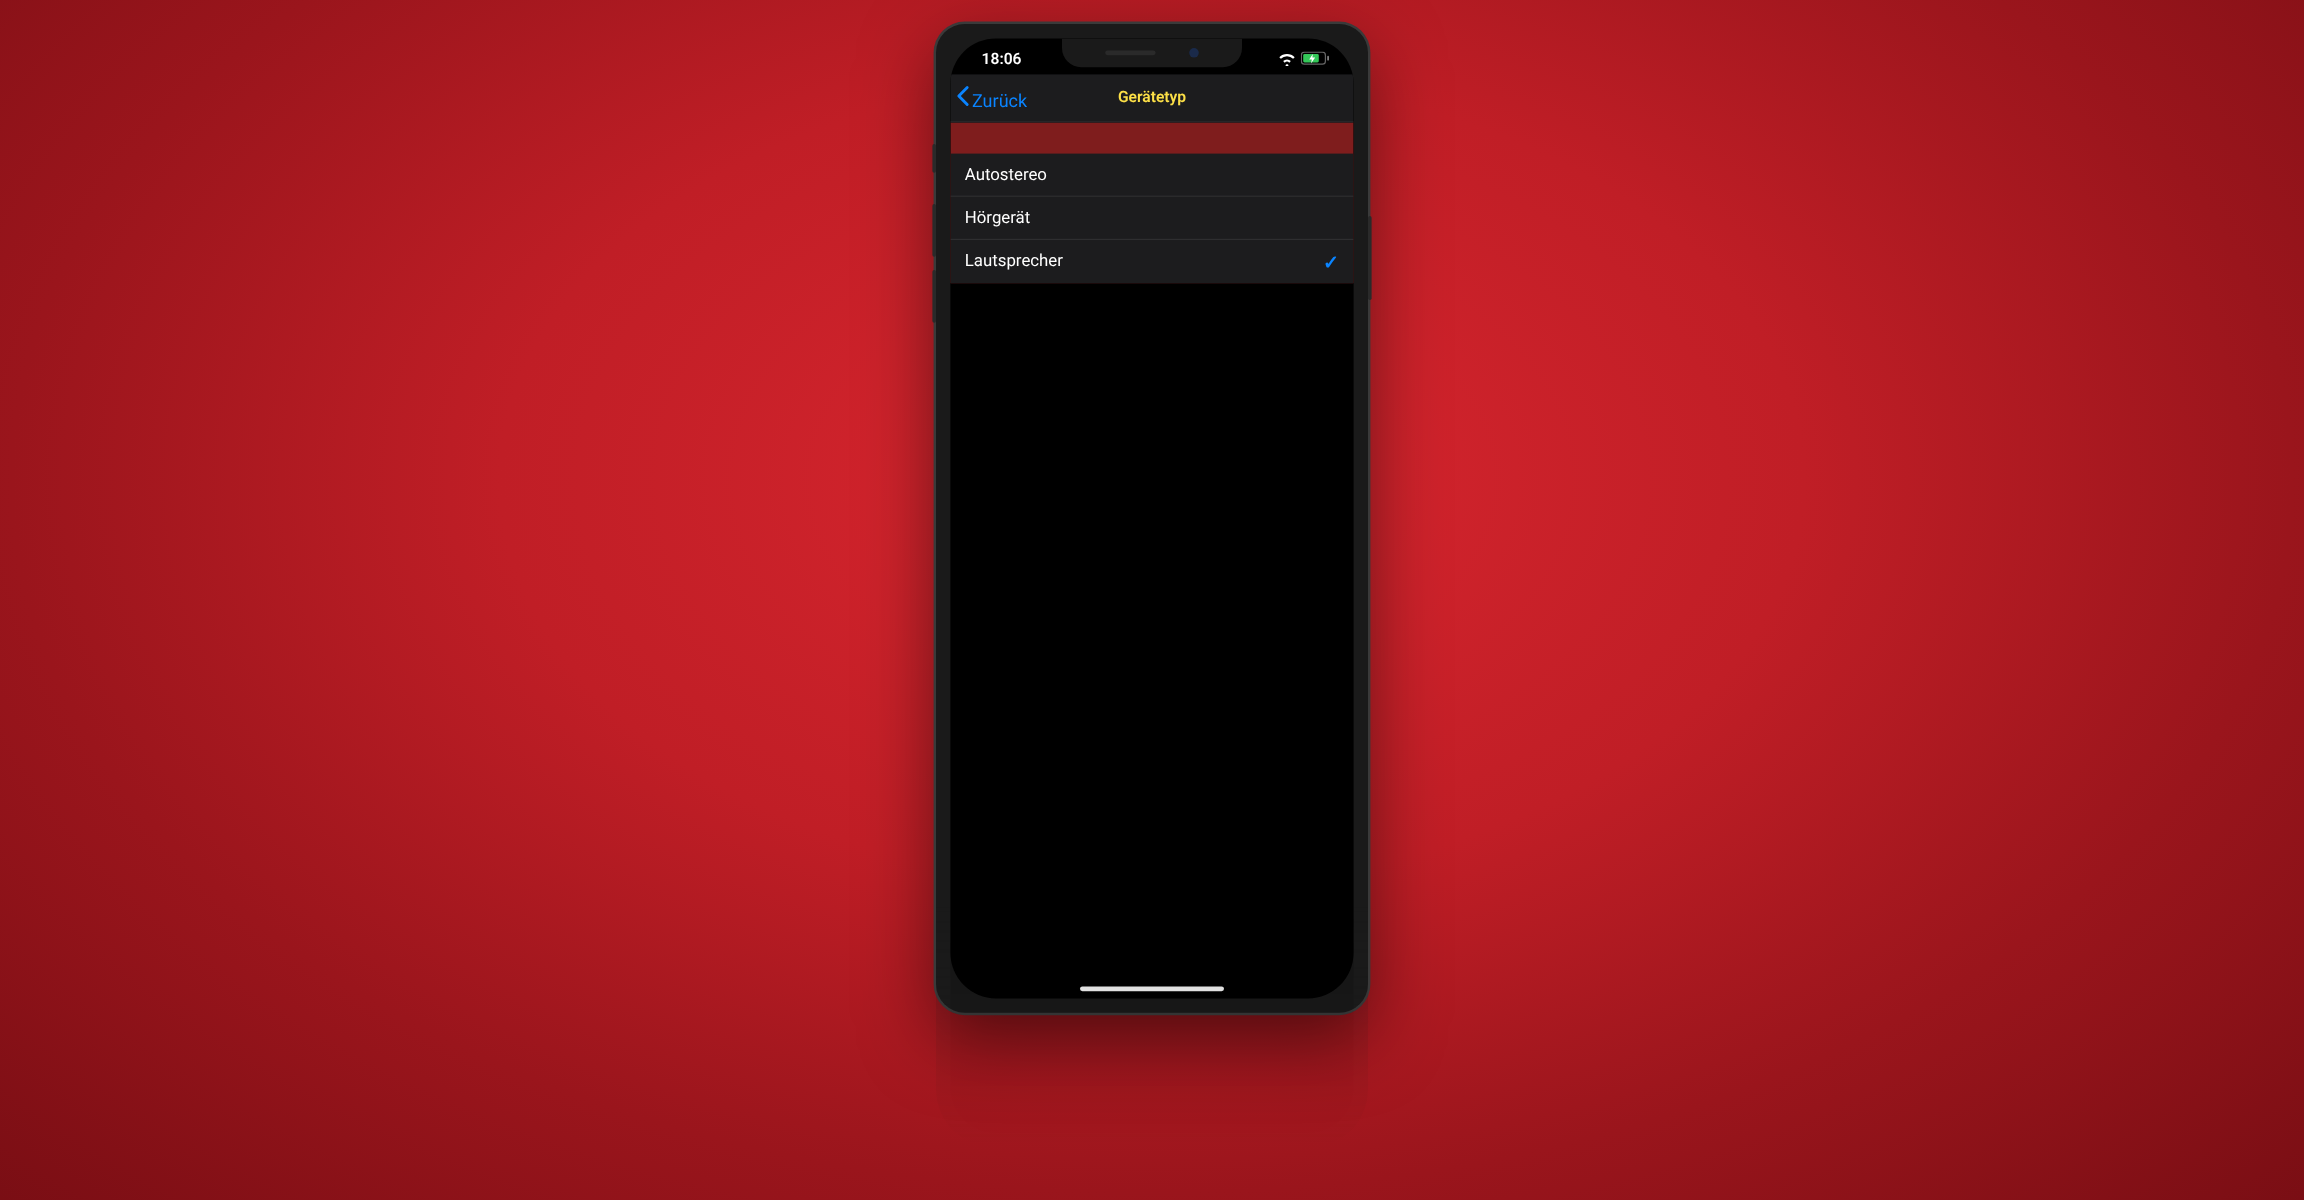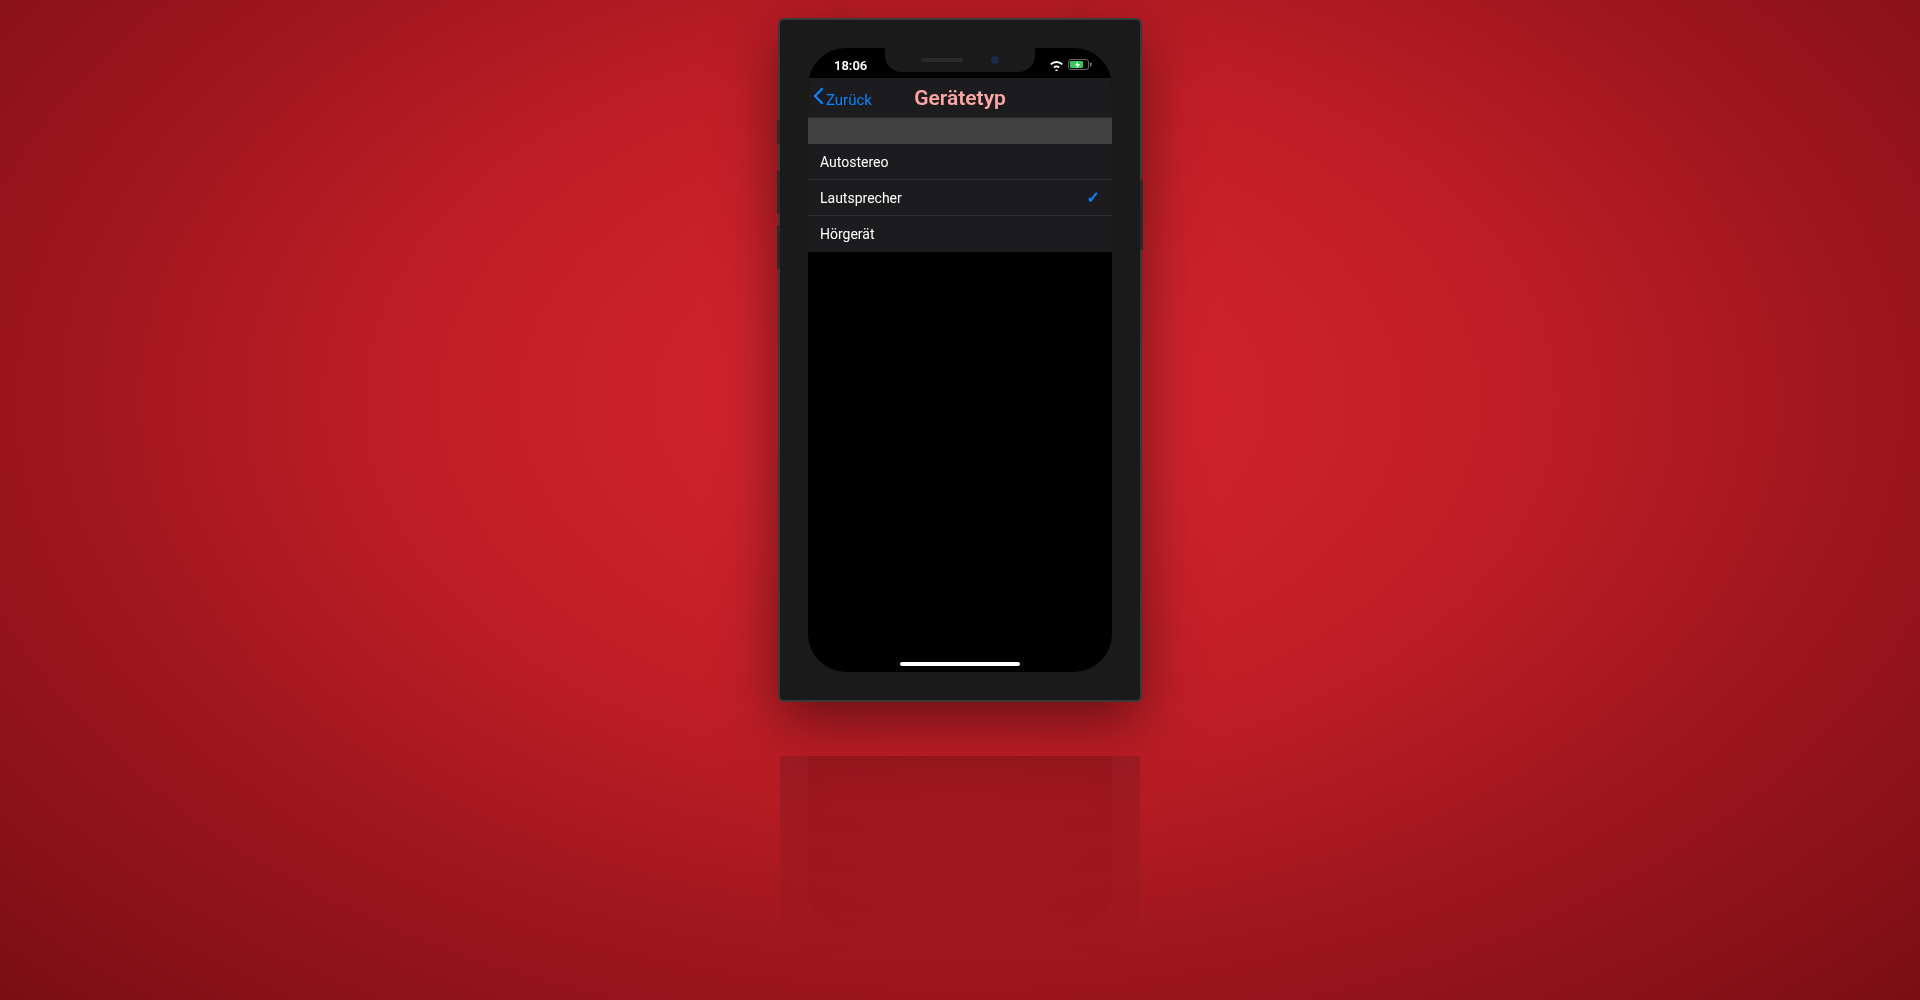--- a/index.html
+++ b/index.html
@@ -13,24 +13,24 @@
       padding-top: 20px;
       font-family: -apple-system, BlinkMacSystemFont, 'Segoe UI', Roboto, Helvetica, Arial, sans-serif;
       overflow: hidden;
       position: relative;
     }
     .phone-wrapper {
       position: relative;
     }
     .phone-frame {
       width: 360px;
-      height: 680px;
+      height: 824px;
       background: #1a1a1a;
-      border-radius: 4px;
-      padding: 28px;
+      border-radius: 24px;
+      padding: 12px;
       box-shadow: 0 0 0 2px #3a3a3a, 0 20px 60px rgba(0,0,0,0.5);
       position: relative;
     }
     .phone-screen {
       width: 100%;
       height: 100%;
       background: #000;
       border-radius: 38px;
       overflow: hidden;
       position: relative;
@@ -81,25 +81,25 @@
       color: #0a84ff;
       font-size: 15px;
       padding-left: 4px;
       cursor: pointer;
     }
     .back-chevron { margin-right: 2px; }
     .nav-title {
       position: absolute;
       left: 50%;
       transform: translateX(-50%);
-      color: #fca5a5;
-      font-size: 21px;
+      color: #fde047;
+      font-size: 13px;
       font-weight: 600;
     }
-    .content { background: #404040; }
+    .content { background: #7f1d1d; }
     .spacer { height: 26px; }
     .list {
       background: #1c1c1e;
     }
     .list-row {
       height: 36px;
       display: flex;
       align-items: center;
       justify-content: space-between;
       padding: 0 12px;
@@ -198,25 +198,25 @@
         <div class="nav-title">Gerätetyp</div>
       </div>
 
       <div class="content">
         <div class="spacer"></div>
         <div class="list">
           <div class="list-row">
             <span>Autostereo</span>
           </div>
           <div class="list-row">
+            <span>Hörgerät</span>
+          </div>
+          <div class="list-row">
             <span>Lautsprecher</span>
             <span class="checkmark">✓</span>
-          </div>
-          <div class="list-row">
-            <span>Hörgerät</span>
           </div>
         </div>
       </div>
 
       <div class="home-indicator"></div>
     </div>
   </div>
 
   <div class="reflection">
     <div class="phone-frame">

